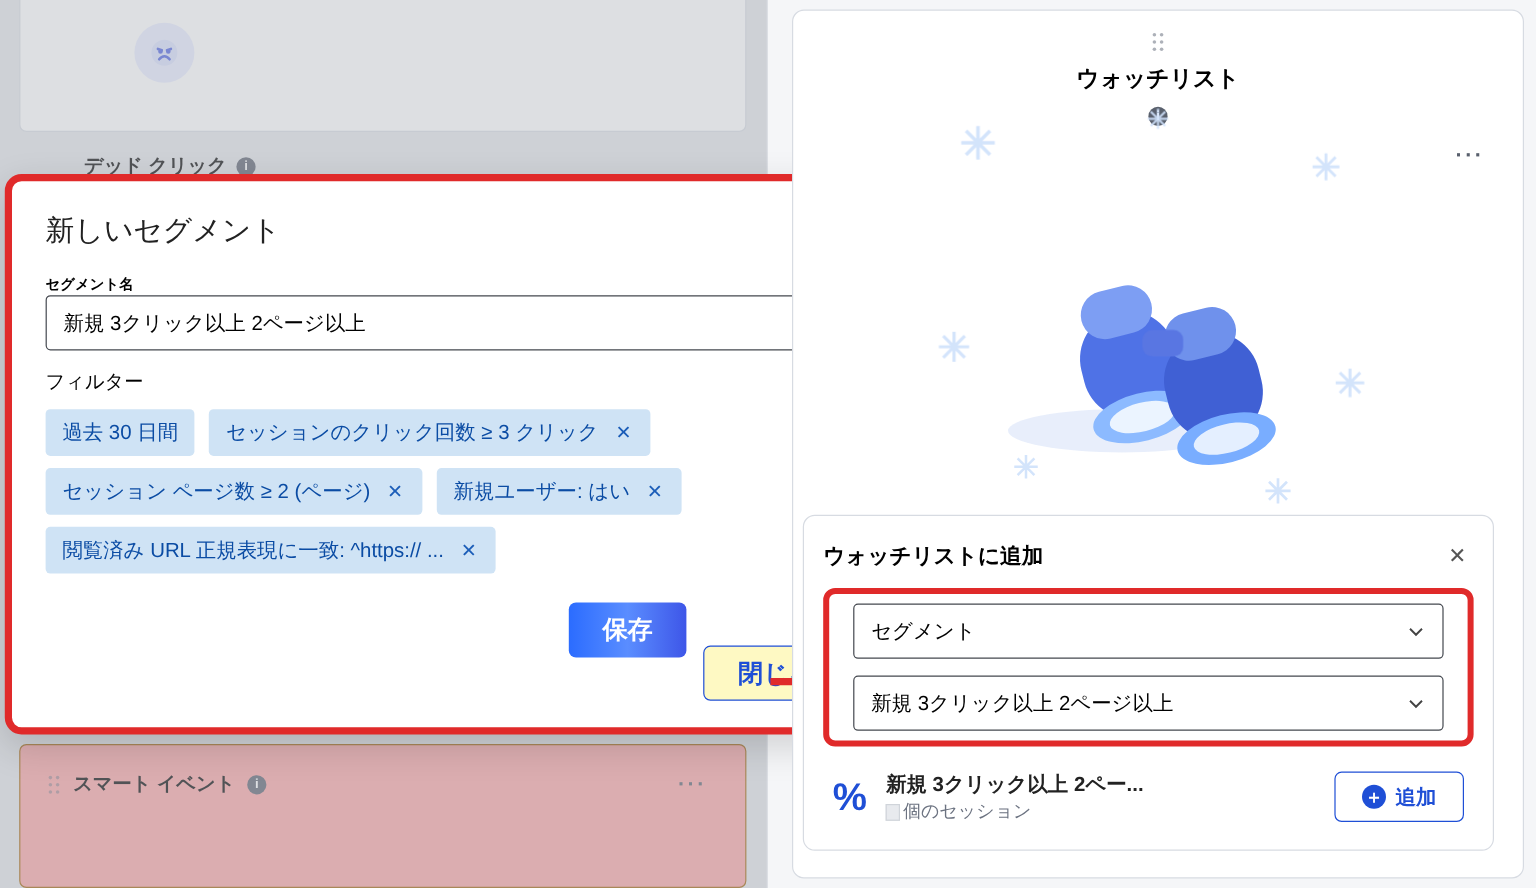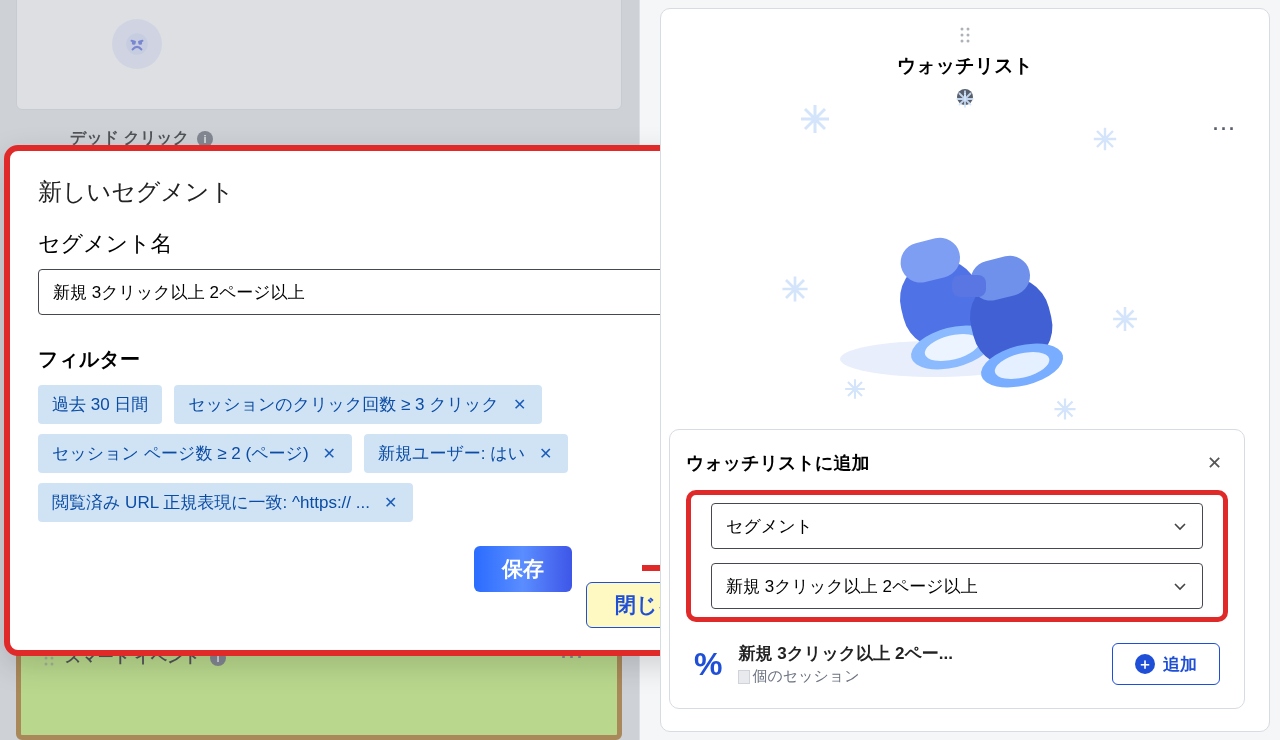--- a/index.html
+++ b/index.html
@@ -17,41 +17,41 @@
   .bg-tile {
     position:absolute; left:16px; width:606px; background:#fff; border:1px solid #d7dbe2; border-radius:6px;
   }
   .bg-tile-top { top:-10px; height:120px; }
   .bg-dead-label { position:absolute; left:70px; top:128px; font-weight:600; font-size:16px; display:flex; align-items:center; gap:8px;}
   .emoji-circle {
     position:absolute; left:95px; top:28px; width:50px; height:50px; border-radius:50%;
     background:#e8ecff; display:flex; align-items:center; justify-content:center;
   }
   .emoji-circle svg { width:26px; height:26px; }
-  .bg-smart { position:absolute; left:16px; top:620px; width:606px; height:120px; background:#bef264; border:5px solid #a16207; border-radius:6px; }
+  .bg-smart { position:absolute; left:16px; top:620px; width:606px; height:120px; background:#fca5a5; border:1px solid #a16207; border-radius:6px; }
   .bg-smart-header { display:flex; align-items:center; padding:18px 22px; gap:10px; font-weight:600; font-size:16px;}
   .drag-dots { width:12px; height:16px; opacity:.55; }
   .info-dot { width:16px; height:16px; border-radius:50%; background:#59606d; color:#fff; font-size:11px; font-weight:700; display:inline-flex; align-items:center; justify-content:center; }
   .ellipsis { margin-left:auto; font-size:18px; letter-spacing:2px; color:#59606d; padding:4px 10px; cursor:pointer;}
 
   
   .modal {
     position:absolute; left:4px; top:145px; width:738px;
     background:#fff; border:6px solid #e02a2a; border-radius:14px;
     padding:24px 28px 22px 28px;
     box-shadow: 0 10px 30px rgba(0,0,0,.15);
   }
   .modal-title-row { display:flex; align-items:center; }
   .modal-title { font-size:24px; color:#222;}
   .modal-close { margin-left:auto; font-size:22px; color:#555; padding:6px; cursor:pointer; line-height:1;}
-  .field-label { font-weight:400; font-size:22px; margin-top:20px; margin-bottom:10px; }
+  .field-label { font-weight:700; font-size:12px; margin-top:20px; }
   .text-input {
     width:100%; height:46px; border:1px solid #44484f; border-radius:4px; padding:0 14px; font-size:17px;
   }
-  .filters-label { font-weight:700; font-size:20px; margin-top:31px; margin-bottom:12px;}
+  .filters-label { font-weight:400; font-size:16px; margin-top:16px; margin-bottom:12px;}
   .chips { display:flex; flex-wrap:wrap; gap:10px 12px; }
   .chip {
     display:inline-flex; align-items:center; gap:12px; background:#cfe3f5; color:#0b4ca4;
     padding:8px 14px; border-radius:4px; font-size:17px; white-space:nowrap;
   }
   .chip .chip-x { font-size:16px; color:#1b5db8; padding:0 2px; cursor:pointer;}
   .modal-actions { display:flex; justify-content:flex-end; gap:14px; margin-top:24px;}
   .btn {
     height:46px; padding:0 28px; border-radius:6px; font-size:21px; font-weight:600; cursor:pointer;
     display:inline-flex; align-items:center; justify-content:center;

